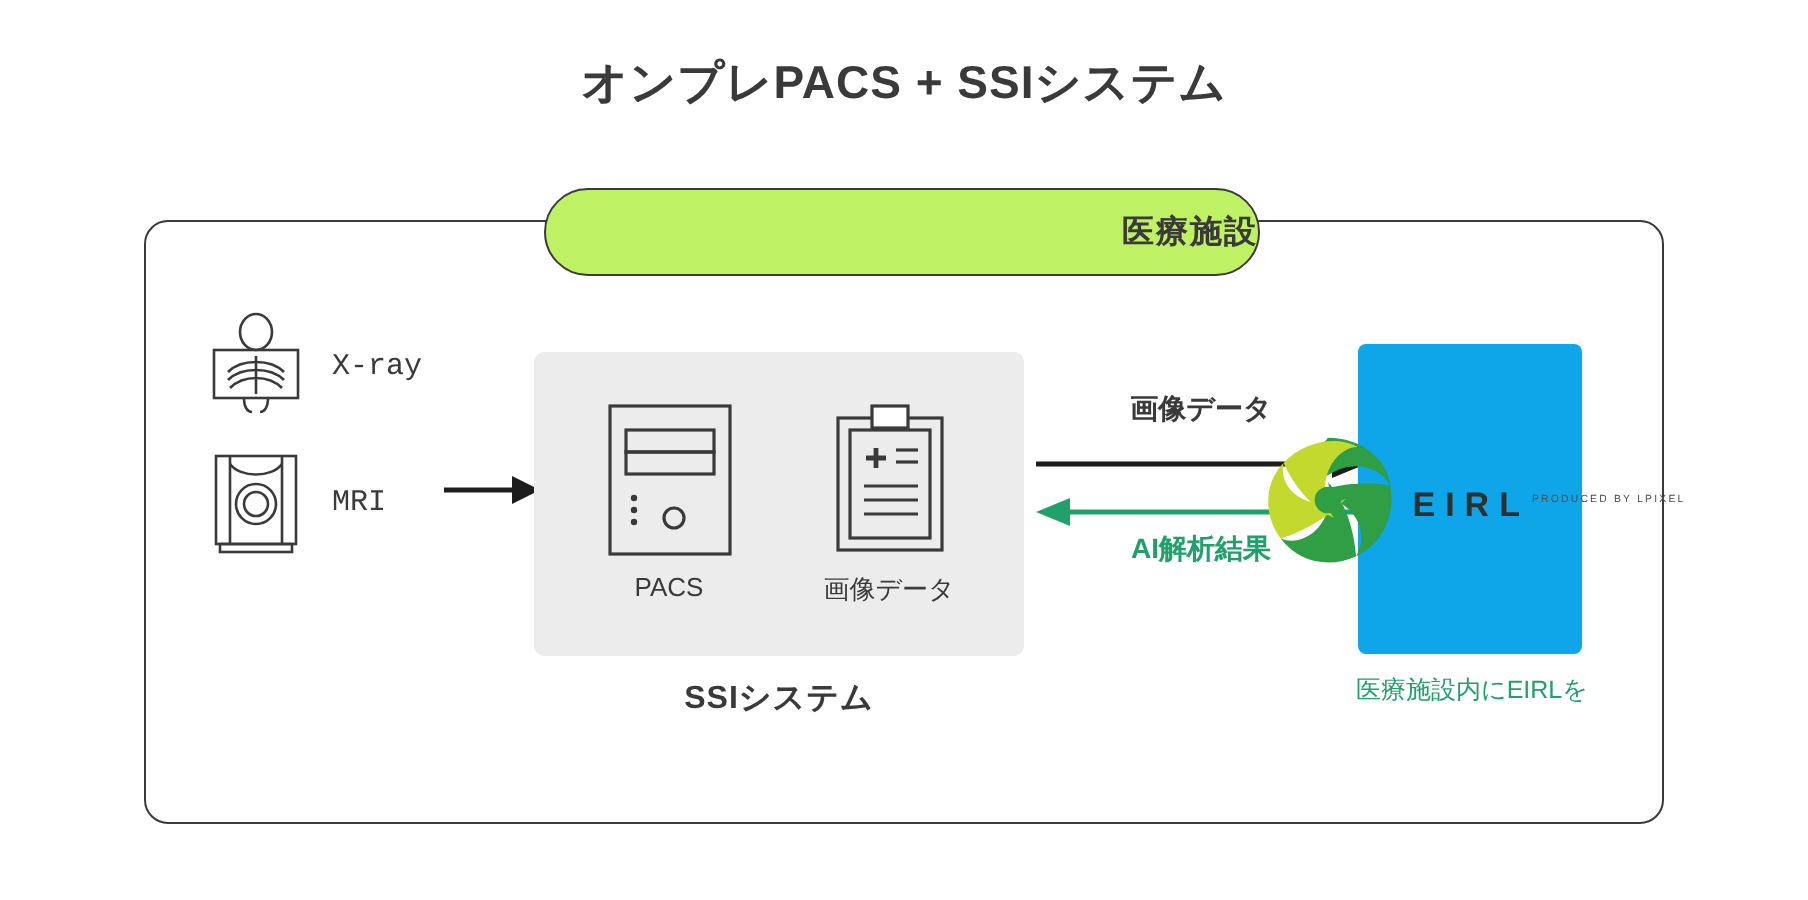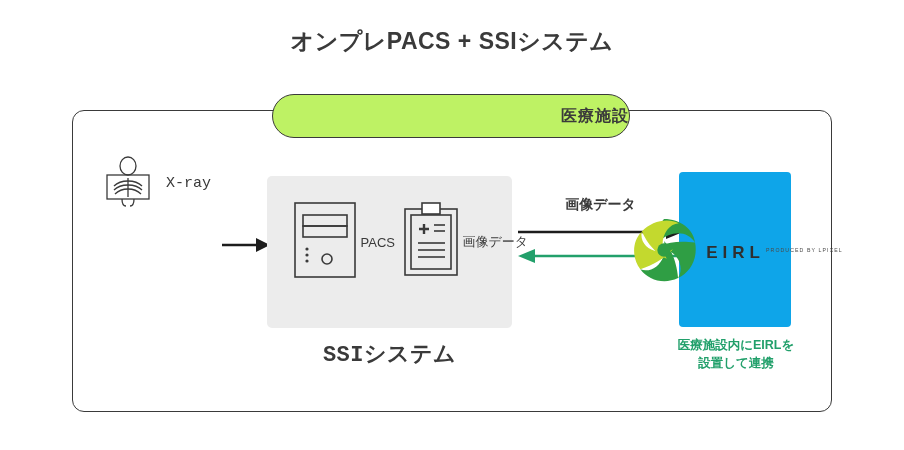--- a/index.html
+++ b/index.html
@@ -118,21 +118,21 @@
     height: 152px;
     display: flex;
     justify-content: center;
     align-items: flex-start;
     padding-top: 22px;
     box-sizing: border-box;
     gap: 18px;
   }
   .ssi-item {
     display: flex;
-    flex-direction: row;
+    flex-direction: column;
     align-items: center;
     width: 92px;
   }
   .ssi-item .ssi-glyph {
     height: 84px;
     display: flex;
     align-items: center;
     justify-content: center;
   }
   .ssi-item .ssi-caption {
@@ -140,25 +140,24 @@
     color: #3a3a3a;
     margin-top: 4px;
     white-space: nowrap;
   }
   #ssi-title {
     position: absolute;
     left: 267px;
     top: 339px;
     width: 245px;
     text-align: center;
-    font-size: 22px;
+    font-size: 16px;
     font-weight: bold;
     color: #3a3a3a;
     letter-spacing: 0.5px;
-    font-family: Liberation Mono, monospace;
   }
 
   
   #exchange {
     position: absolute;
     left: 518px;
     top: 196px;
     width: 165px;
     height: 96px;
   }
@@ -227,21 +226,21 @@
     text-indent: 1px;
     white-space: nowrap;
   }
   #eirl-caption {
     position: absolute;
     left: 648px;
     top: 336px;
     width: 176px;
     text-align: center;
     font-size: 12.5px;
-    font-weight: bold;
+    font-weight: normal;
     line-height: 1.45;
     color: #22a06b;
   }
   #eirl-caption .cap-line {
     display: block;
     white-space: nowrap;
   }
 </style>
 </head>
 <body>
@@ -269,20 +268,34 @@
         <path d="M28 31 C34 31 39 33 42 36"></path>
         <path d="M28 35 C34 35 38 37 41 40"></path>
         <path d="M22 45 C22 50 24 52 26 52"></path>
         <path d="M34 45 C34 50 32 52 30 52"></path>
       </svg>
     </span>
     <span class="modality-label">X-ray</span>
   </div>
 
 
+  <div class="modality-row">
+    <span class="modality-icon">
+      <svg viewBox="0 0 56 58" width="56" height="58" fill="none" stroke="#3a3a3a" stroke-width="1.3">
+        <rect x="8" y="6" width="40" height="44"></rect>
+        <path d="M15 6 L15 50"></path>
+        <path d="M41 6 L41 50"></path>
+        <path d="M15 10 C20 17 36 17 41 10"></path>
+        <circle cx="28" cy="30" r="10"></circle>
+        <circle cx="28" cy="30" r="6"></circle>
+        <rect x="10" y="50" width="36" height="4"></rect>
+      </svg>
+    </span>
+    <span class="modality-label">MRI</span>
+  </div>
 
 </div>
 
 <div id="feed-arrow">
   <svg viewBox="0 0 48 26" width="48" height="26">
     <g>
       <line x1="0" y1="13" x2="36" y2="13" stroke="#1d1d1d" stroke-width="2.6"></line>
       <polygon points="34,6 48,13 34,20" fill="#1d1d1d"></polygon>
     </g>
   </svg>
@@ -334,20 +347,21 @@
       <g>
         <line x1="0" y1="10" x2="150" y2="10" stroke="#1d1d1d" stroke-width="2.4"></line>
         <polygon points="148,3 165,10 148,17" fill="#1d1d1d"></polygon>
       </g>
       <g>
         <line x1="15" y1="34" x2="165" y2="34" stroke="#22a06b" stroke-width="2.4"></line>
         <polygon points="17,27 0,34 17,41" fill="#22a06b"></polygon>
       </g>
     </svg>
   </div>
+  <div class="exch-label-bottom">AI解析結果</div>
 </div>
 
 <div id="eirl-panel">
   <span id="eirl-logo-mark">
     <svg viewBox="0 0 100 100" width="74" height="74">
       <g>
         <path d="M50 8 C72 8 90 22 92 40 C85 28 70 24 56 30 C44 35 38 44 38 44 C38 44 34 26 50 8 Z" fill="#2f9e44"></path>
         <path d="M92 40 C96 61 86 80 69 88 C76 76 72 61 60 53 C49 46 39 47 39 47 C39 47 56 35 92 40 Z" fill="#2f9e44"></path>
         <path d="M69 88 C50 97 29 91 18 76 C30 81 44 73 49 59 C53 47 50 38 50 38 C50 38 66 53 69 88 Z" fill="#2f9e44"></path>
         <path d="M18 76 C6 60 7 38 20 25 C17 38 27 50 42 52 C54 54 62 49 62 49 C62 49 47 67 18 76 Z" fill="#c3d92e"></path>
@@ -356,14 +370,13 @@
         <circle cx="50" cy="50" r="9" fill="#2f9e44"></circle>
       </g>
     </svg>
   </span>
   <div id="eirl-wordmark">EIRL</div>
   <div id="eirl-tagline">PRODUCED BY LPIXEL</div>
 </div>
 
 <div id="eirl-caption">
   <span class="cap-line">医療施設内にEIRLを</span>
-  <span class="cap-line">設置して連携</span>
 </div>
 
 </body></html>

